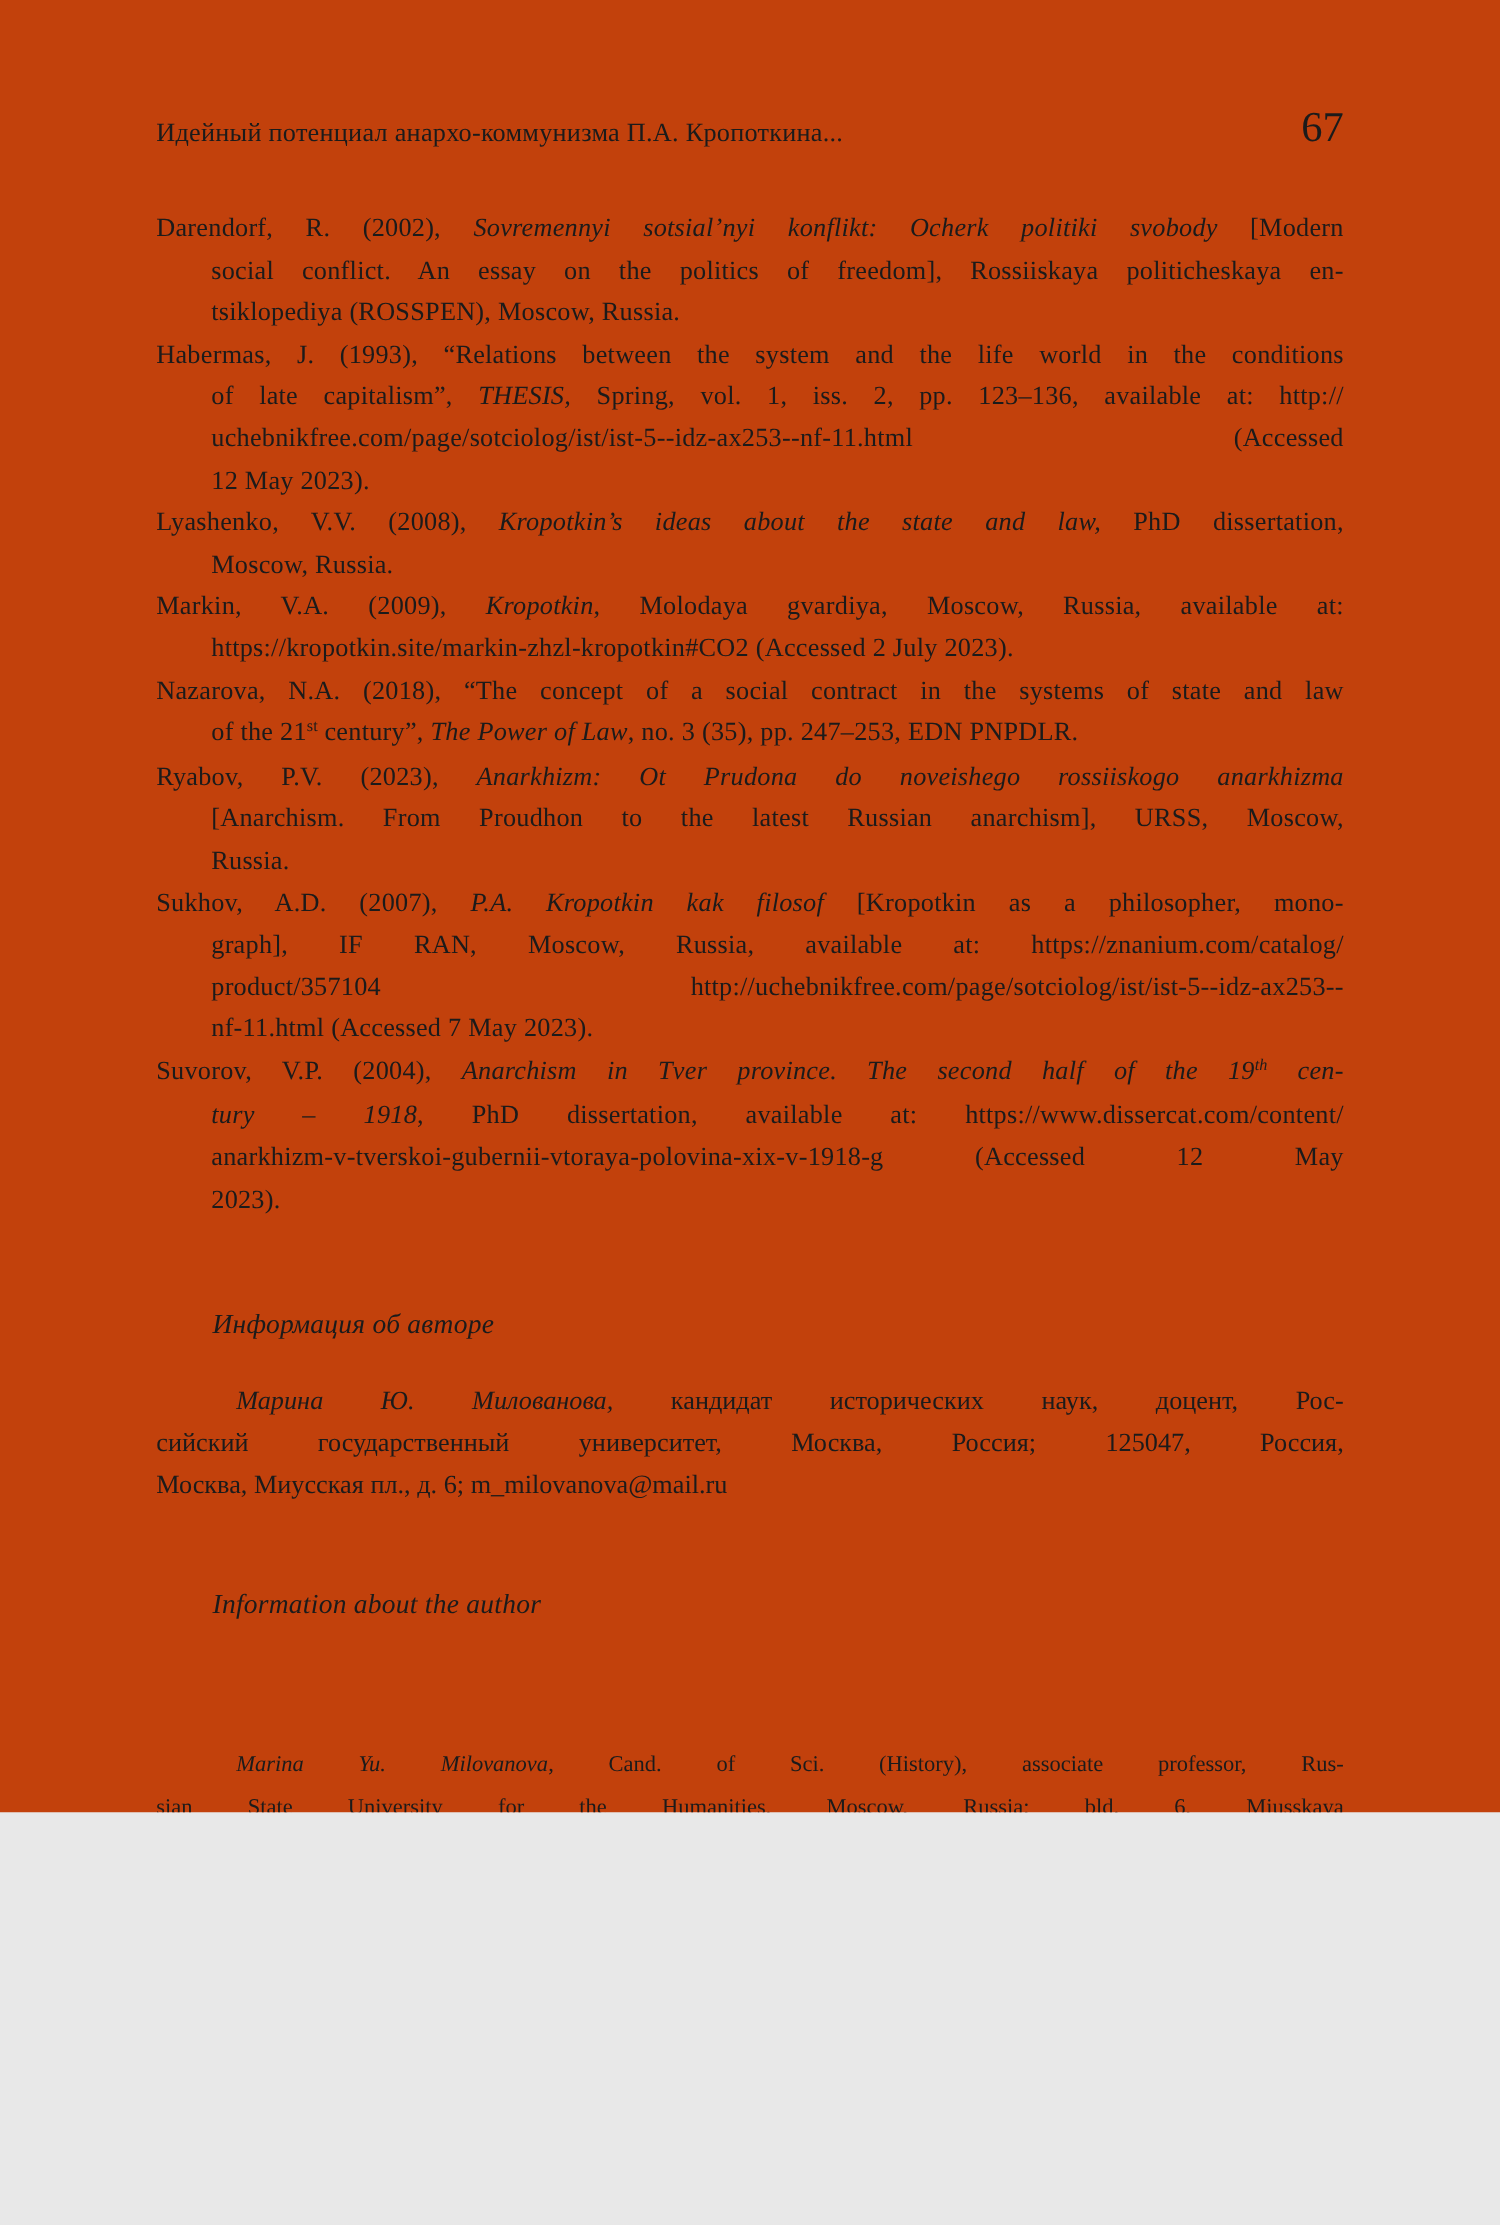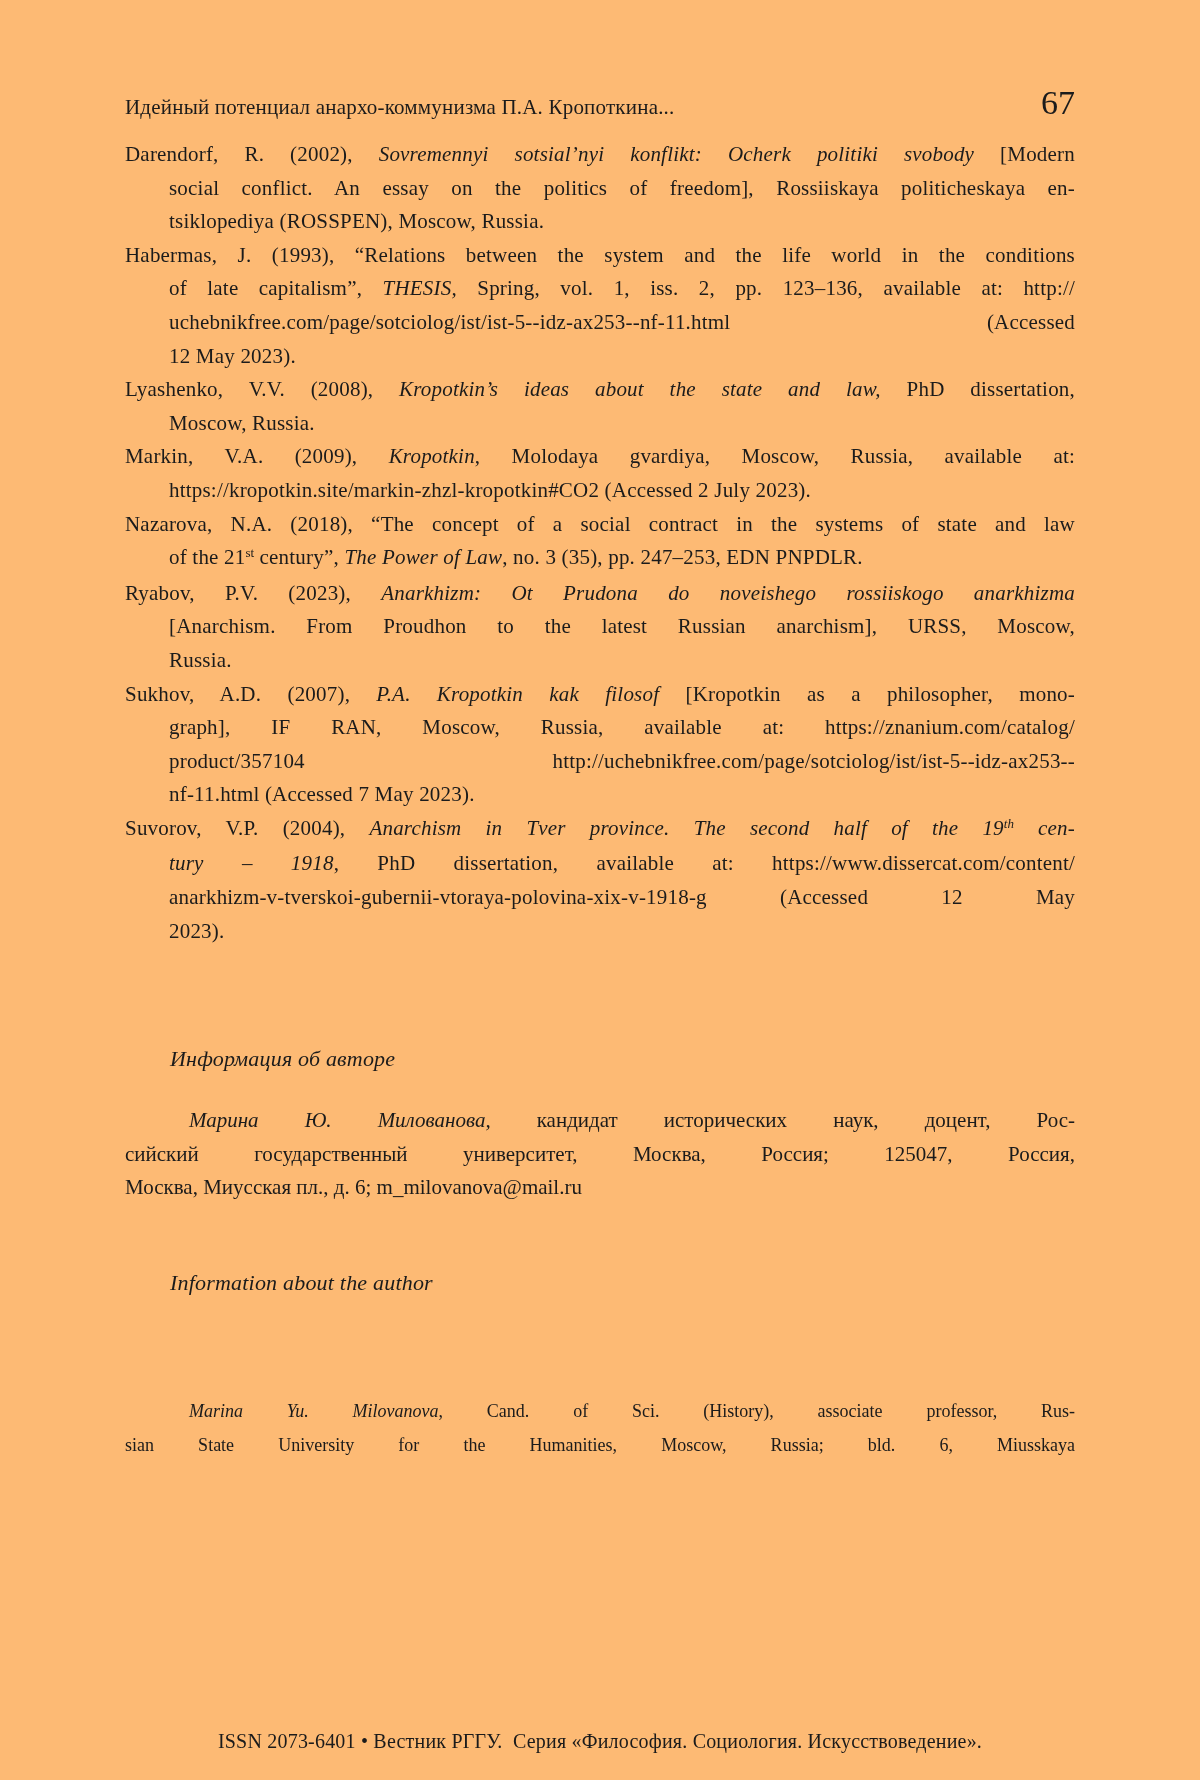--- a/index.html
+++ b/index.html
@@ -1,39 +1,39 @@
 <!DOCTYPE html>
 <html lang="ru"><head>
 <meta charset="utf-8">
 <style>
   html, body { margin: 0; padding: 0; background: #e8e8e8; }
   .page {
     position: relative;
     width: 1200px;
-    height: 1780px;
+    height: 1450px;
     margin: 0 auto;
-    background: #fdba74;
+    background: #c2410c;
     color: #1b1b1b;
     font-family: "Liberation Serif", "DejaVu Serif", serif;
     overflow: hidden;
   }
   .content-col { position: absolute; left: 125px; width: 950px; }
 
   
   .page-header {
     top: 84px;
     display: flex;
     justify-content: space-between;
     align-items: baseline;
   }
   .running-title { font-size: 21px; letter-spacing: 0.2px; }
   .page-number { font-size: 34px; }
 
   
-  .references { top: 138px; font-size: 21px; letter-spacing: 0.2px; }
+  .references { top: 166px; font-size: 21px; letter-spacing: 0.2px; }
   .line {
     line-height: 33.6px;
     text-align: justify;
     text-align-last: justify;
     white-space: normal;
   }
   .line.last { text-align-last: left; }
   .ref .line { margin-left: 44px; }
   .ref .line.first { margin-left: 0; }
   .para .line { margin-left: 0; }

